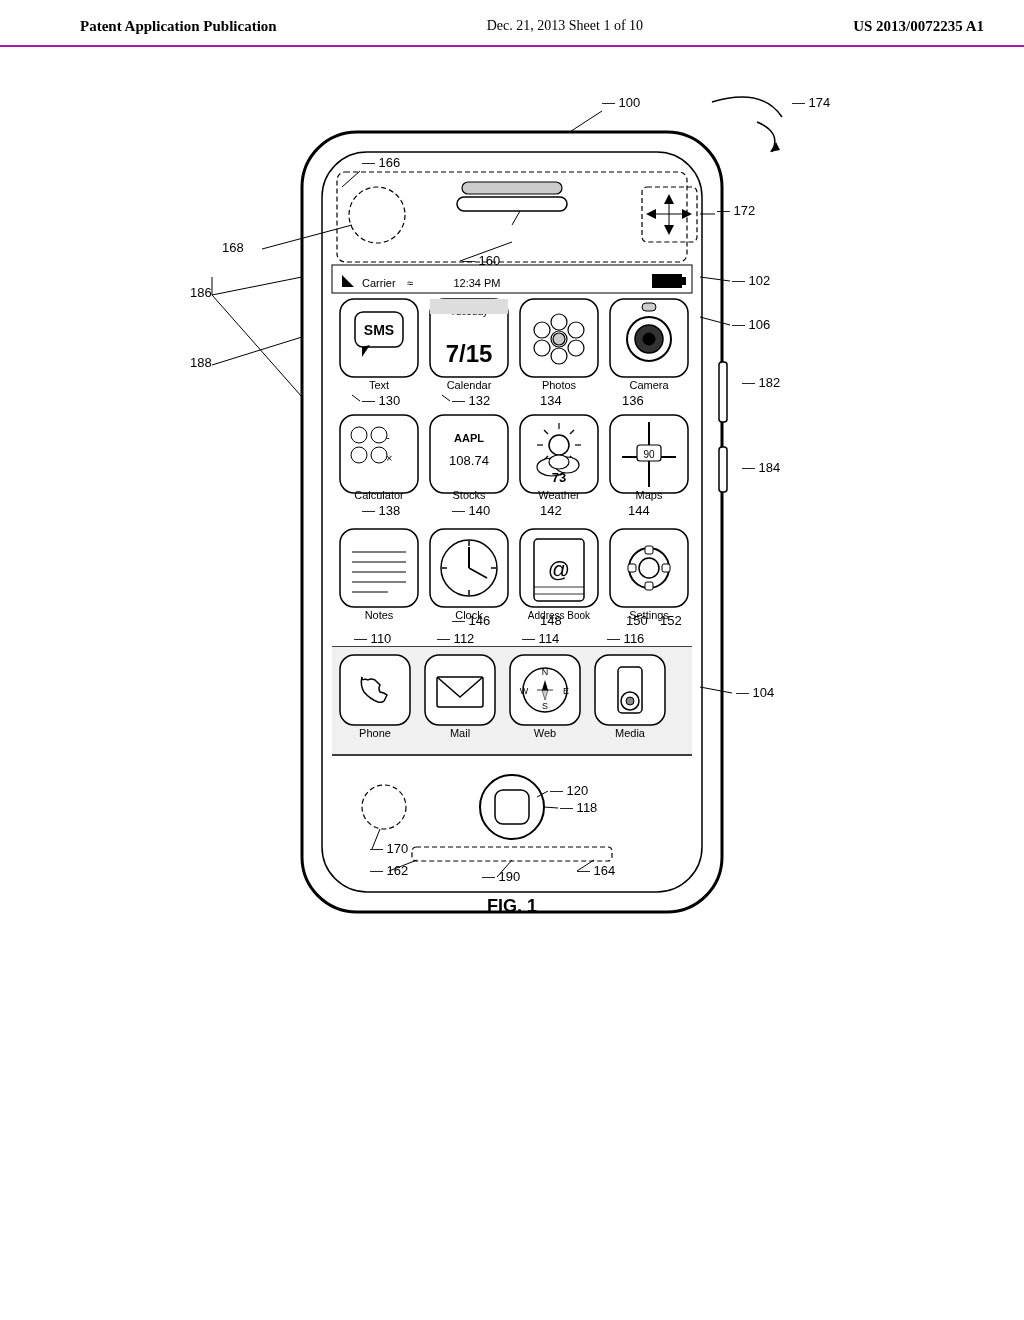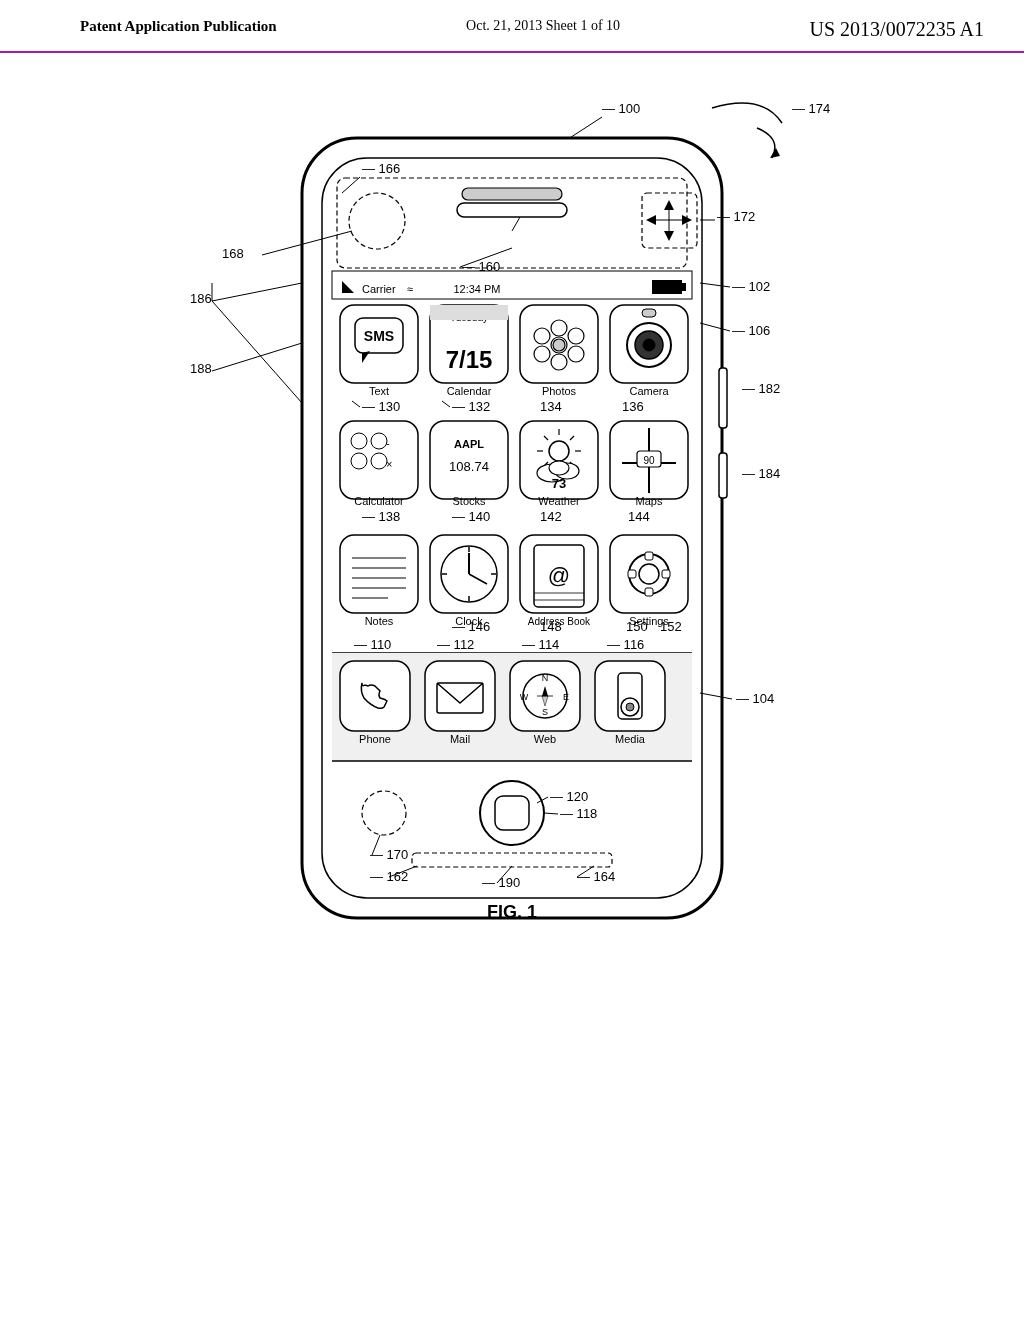--- a/index.html
+++ b/index.html
@@ -22,22 +22,22 @@
     }
     .patent-header-left {
       font-size: 15px;
       font-weight: bold;
     }
     .patent-header-center {
       font-size: 14px;
       text-align: center;
     }
     .patent-header-right {
-      font-size: 20px;
-      font-weight: normal;
+      font-size: 15px;
+      font-weight: bold;
     }
 
     
     .main-content {
       display: flex;
       justify-content: center;
       align-items: flex-start;
       padding: 20px 0;
       position: relative;
     }
@@ -53,21 +53,21 @@
     .patent-svg {
       width: 780px;
       height: 1140px;
     }
   </style>
 </head>
 <body>
 
 <div class="patent-header">
   <div class="patent-header-left">Patent Application Publication</div>
-  <div class="patent-header-center">Oct. 21, 2013   Sheet 1 of 10</div>
+  <div class="patent-header-center">Dec. 21, 2013   Sheet 1 of 10</div>
   <div class="patent-header-right">US 2013/0072235 A1</div>
 </div>
 
 <div class="main-content">
   <div class="drawing-area">
     <svg class="patent-svg" viewBox="0 0 780 1140" xmlns="http://www.w3.org/2000/svg">
 
       <defs>
         <style>
           text { font-family: Arial, Helvetica, sans-serif; }

